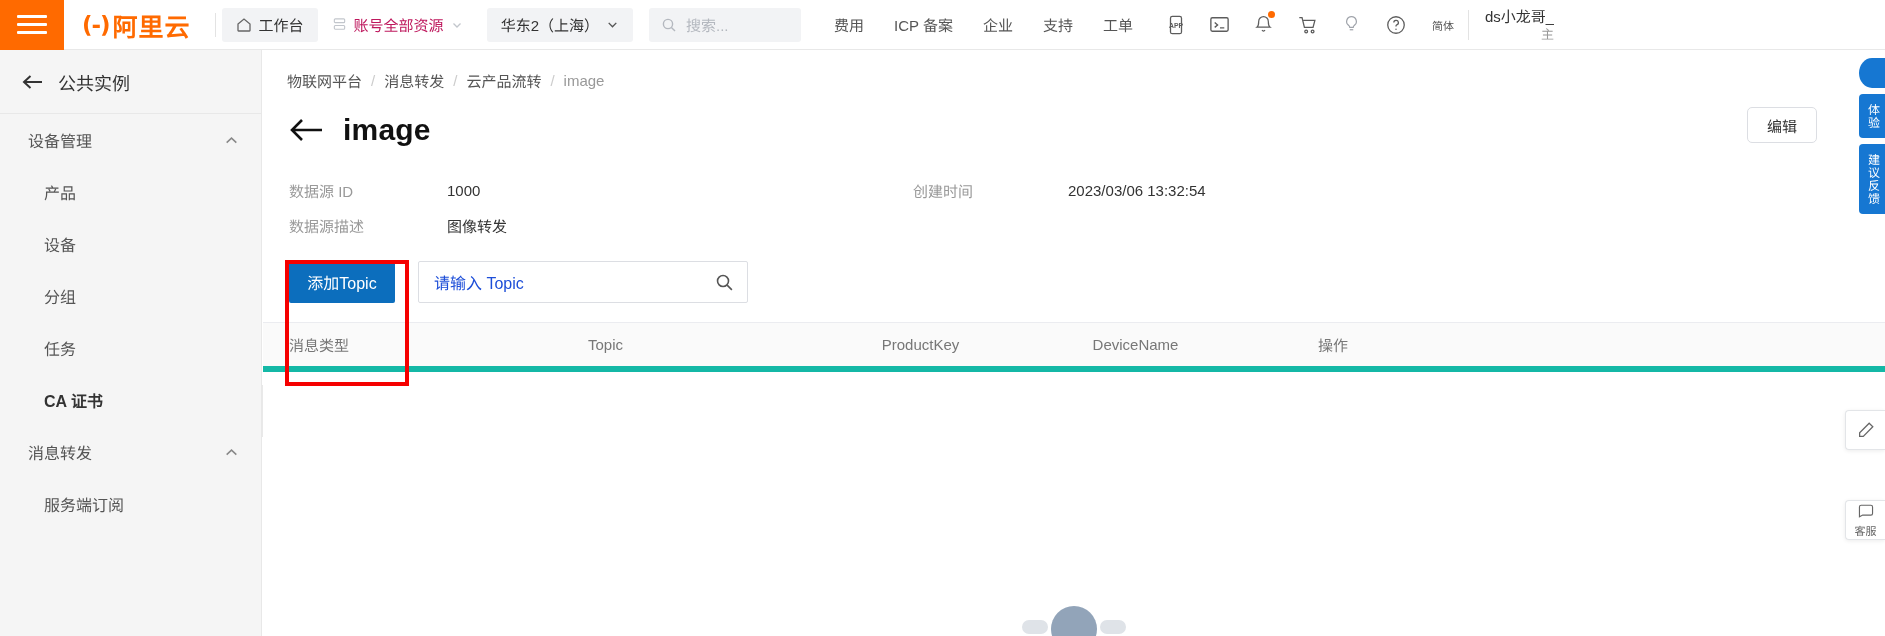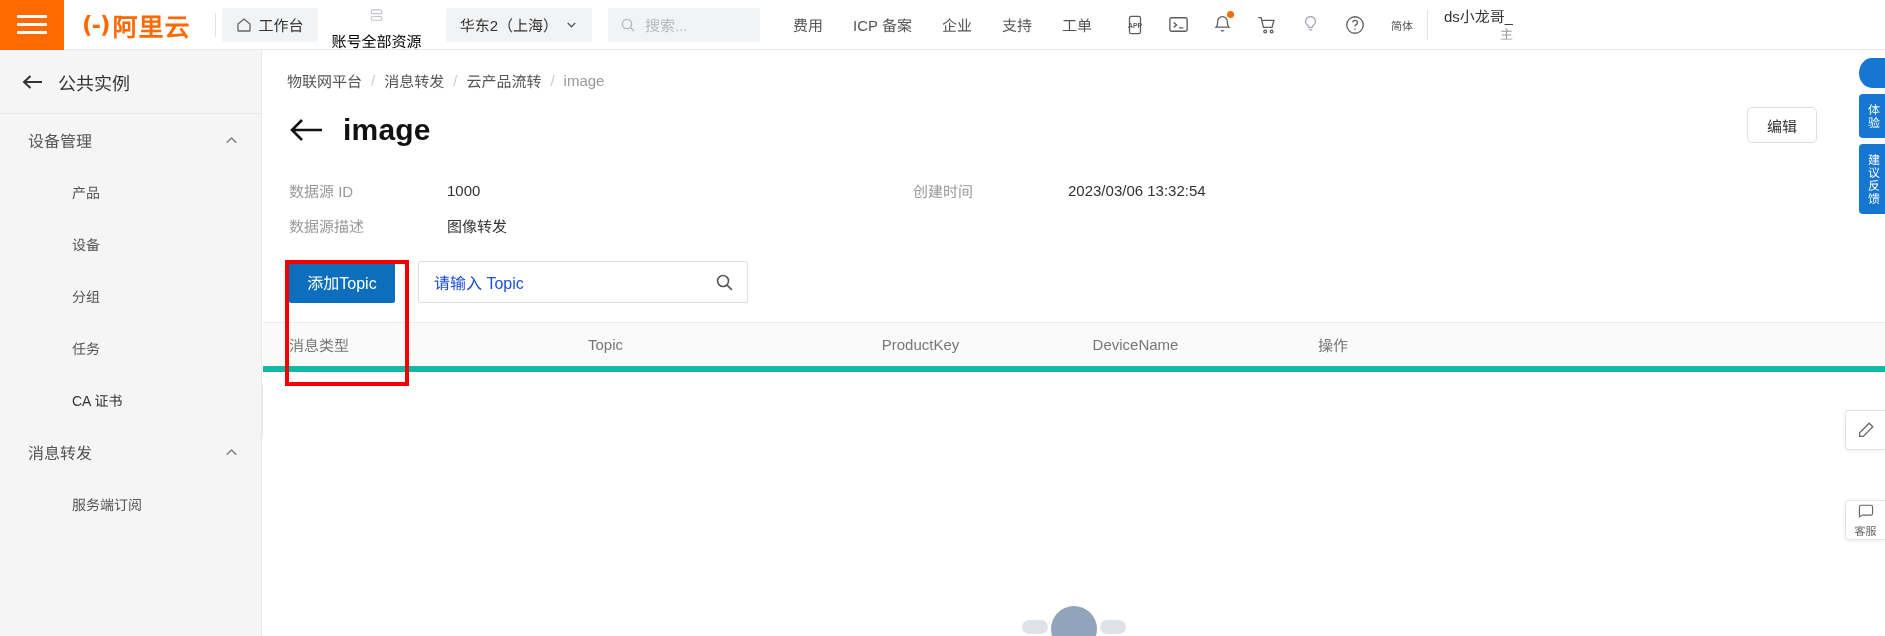--- a/index.html
+++ b/index.html
@@ -37,21 +37,21 @@
   }
   .logo-text { font-size: 25px; color: #ff6a00; font-weight: 700; letter-spacing: 1px; }
   .logo-divider { width: 1px; height: 24px; background: #e3e3e3; margin: 0 6px 0 10px; }
 
   .hd-pill {
     display: flex; align-items: center; gap: 7px; height: 34px;
     padding: 0 14px; border-radius: 3px; cursor: pointer; white-space: nowrap;
     font-size: 15px; color: #333;
   }
   .hd-pill.filled { background: #f2f3f5; }
-  .hd-pill.muted { color: #000000; flex-direction: column; }
+  .hd-pill.muted { color: #be185d; }
   .hd-pill.muted .ic svg { stroke: #c2c6cc; }
   .ic { display: inline-flex; align-items: center; justify-content: center; }
 
   .search-box {
     display: flex; align-items: center; gap: 9px;
     width: 152px; height: 34px; background: #f2f3f5; border-radius: 3px;
     padding: 0 12px; margin-left: 16px; cursor: text;
   }
   .search-box .ph { font-size: 15px; color: #b4b8bf; }
 
@@ -88,24 +88,24 @@
     display: flex; align-items: center; gap: 14px; height: 64px;
     padding: 0 22px; cursor: pointer; border-bottom: 1px solid #e8e8e8;
   }
   .side-back .t { font-size: 18px; color: #333; }
   .side-group {
     display: flex; align-items: center; justify-content: space-between;
     height: 52px; padding: 0 22px 0 28px; cursor: pointer;
   }
   .side-group .t { font-size: 16px; color: #555; }
   .side-item {
-    display: flex; align-items: center; height: 52px; padding-left: 72px;
-    font-size: 14px; color: #555; cursor: pointer;
-  }
-  .side-item.bold { font-weight: 400; color: #333; }
+    display: flex; align-items: center; height: 52px; padding-left: 44px;
+    font-size: 16px; color: #555; cursor: pointer;
+  }
+  .side-item.bold { font-weight: 700; color: #333; }
 
   
   .collapse-handle {
     position: absolute; left: 262px; top: 385px; width: 16px; height: 52px;
     background: #e9e9e9; border-radius: 0 3px 3px 0;
     display: flex; align-items: center; justify-content: center; cursor: pointer;
   }
 
   
   .main {

